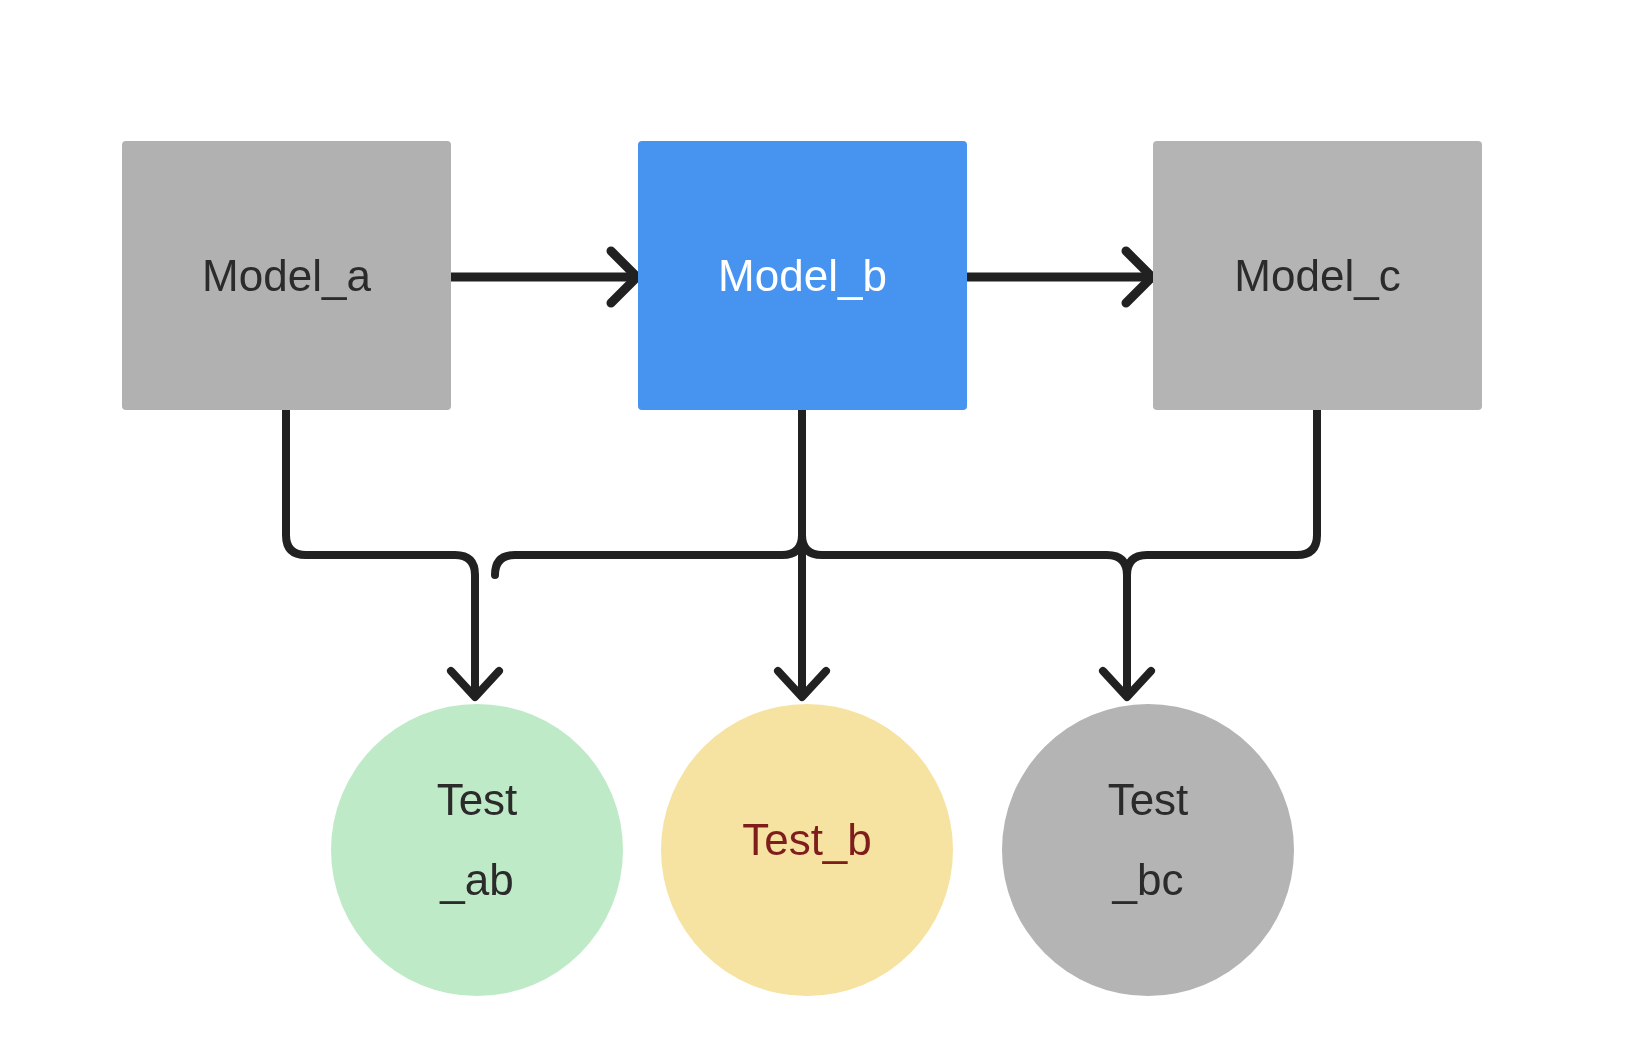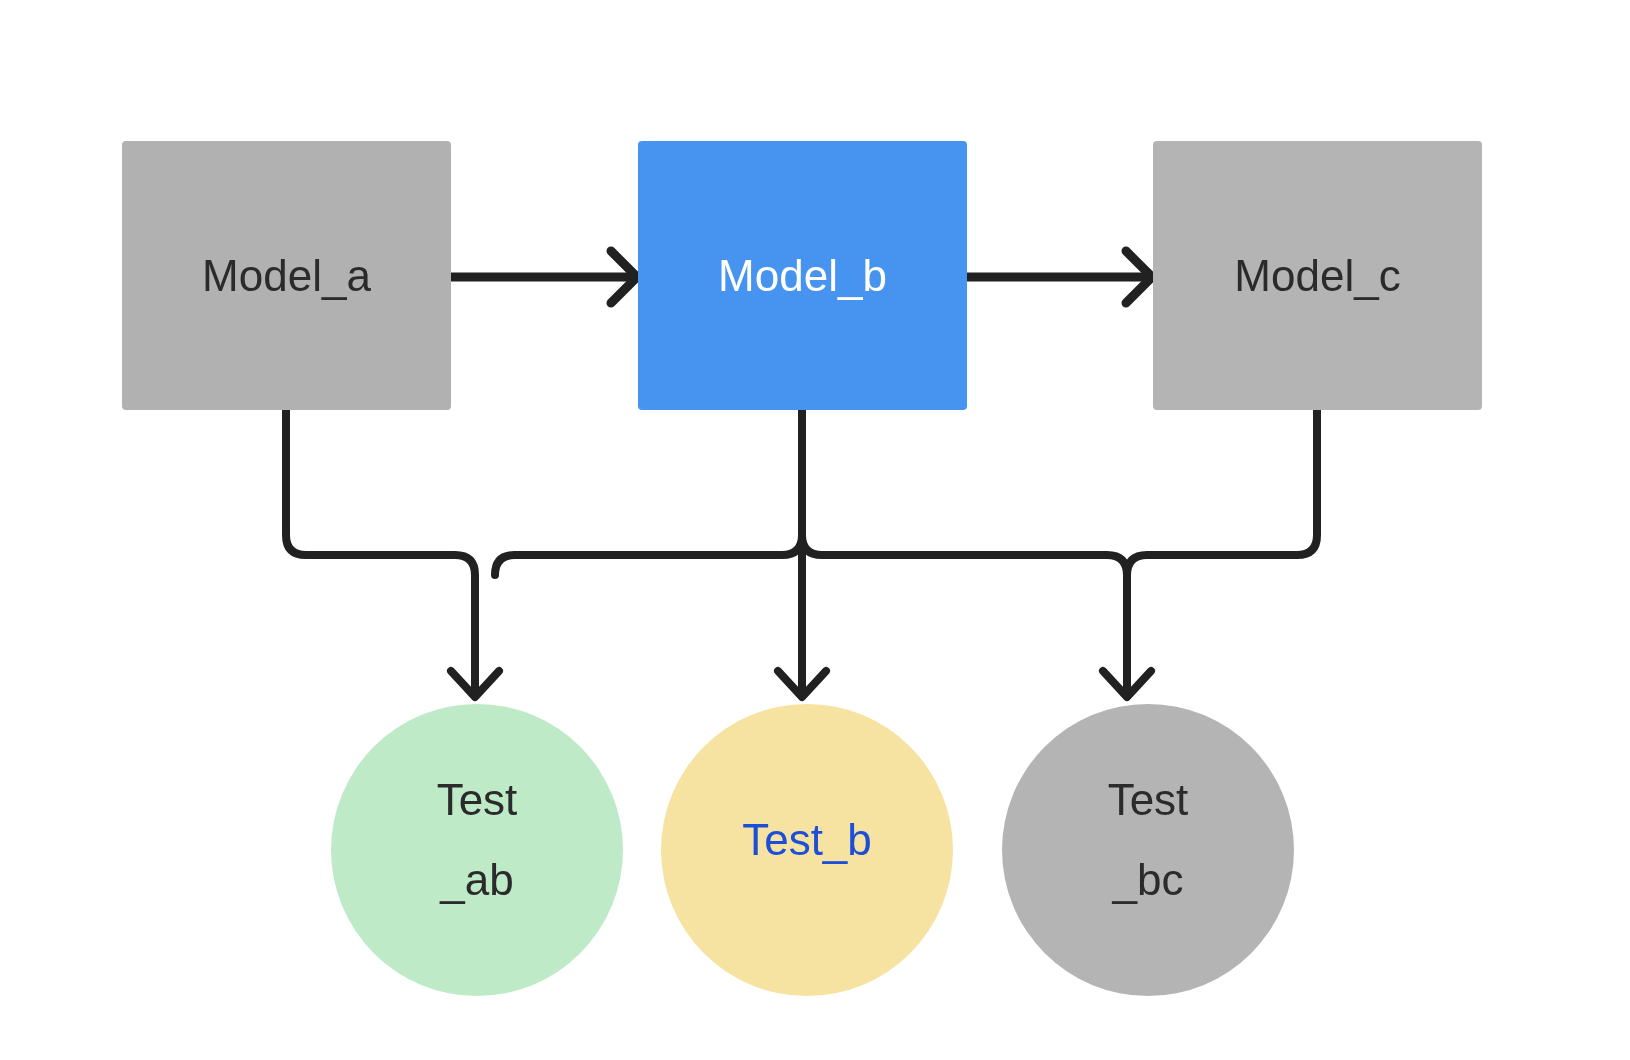--- a/index.html
+++ b/index.html
@@ -91,21 +91,21 @@
   </div>
 
   <div class="node circle circle-ab" style="background: rgb(191, 234, 199);">
     <div class="lbl" style="color: rgb(43, 43, 43);">
       <span>Test</span>
       <span>_ab</span>
     </div>
   </div>
 
   <div class="node circle circle-b" style="background: rgb(246, 227, 161);">
-    <div class="lbl" style="color: #1d4ed8;">
+    <div class="lbl" style="color: #7f1d1d;">
       <span>Test_b</span>
     </div>
   </div>
 
   <div class="node circle circle-bc" style="background: rgb(180, 180, 180);">
     <div class="lbl" style="color: rgb(43, 43, 43);">
       <span>Test</span>
       <span>_bc</span>
     </div>
   </div>

